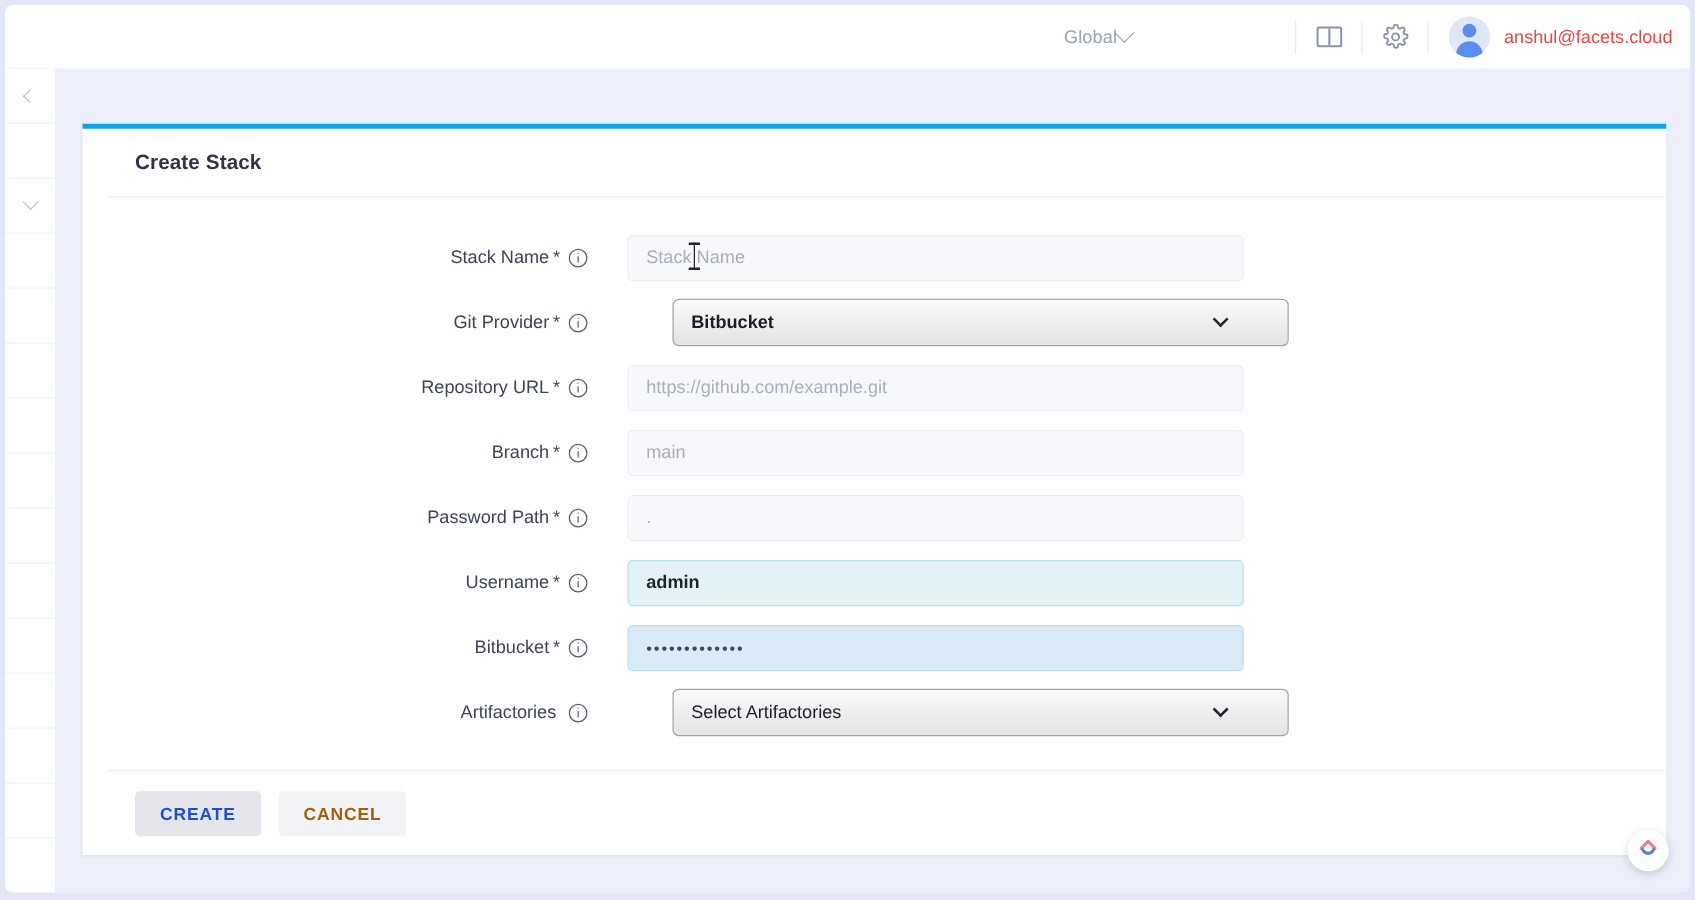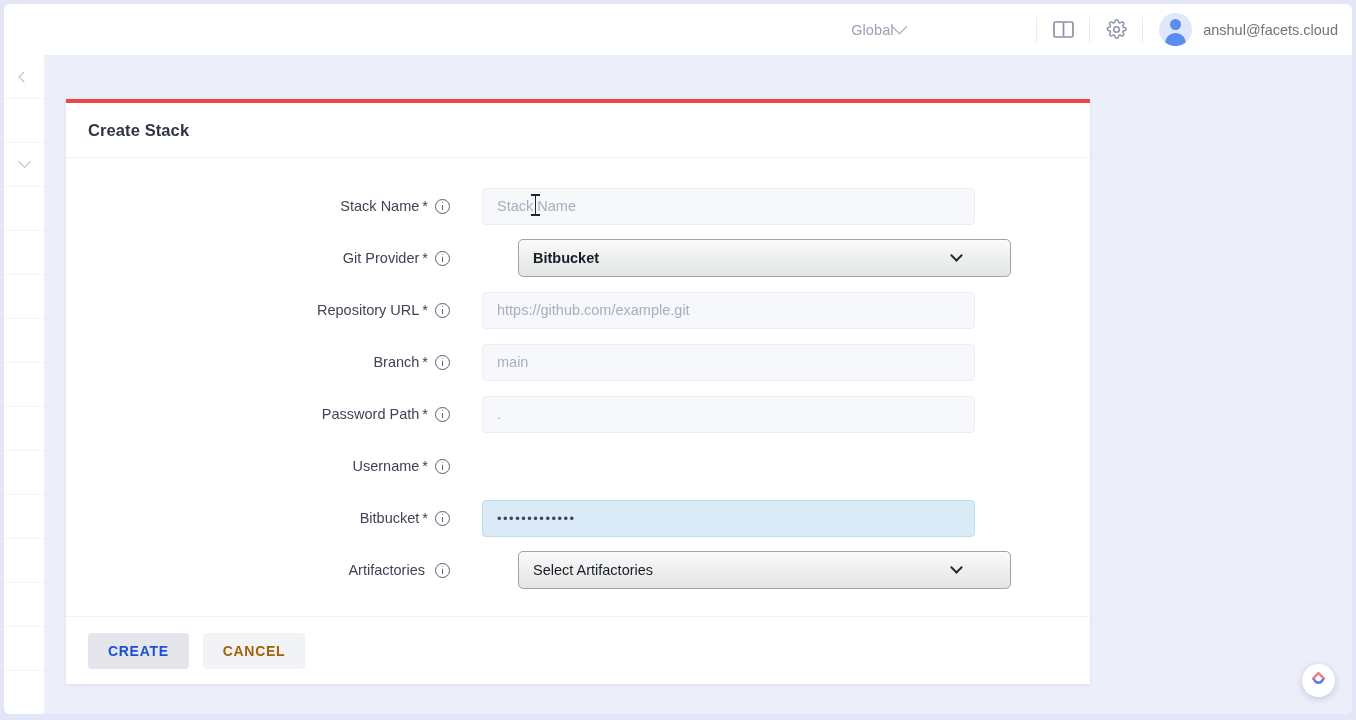--- a/index.html
+++ b/index.html
@@ -98,21 +98,21 @@
     content: "";
     position: absolute;
     left: 50%; top: 20px;
     width: 21px; height: 17px;
     margin-left: -10.5px;
     border-radius: 11px 11px 0 0;
     background: #5b8cf0;
   }
   .user-email {
     font-size: 14.5px;
-    color: #737373;
+    color: #ef4444;
     white-space: nowrap;
   }
 
   
   #body-area {
     position: absolute;
     left: 4px; top: 55px;
     width: 1348px; height: 659px;
     background: #eceefa;
     border-bottom-left-radius: 6px;
@@ -156,24 +156,25 @@
     position: absolute;
     left: 41px; top: 0;
     right: 0; bottom: 0;
     background: #eceefa;
   }
 
   
   #card {
     position: absolute;
     left: 21px; top: 44px;
-    width: 1024px;
+    width: 1267px;
     background: #ffffff;
-    border-top: 4px solid #ef4444;
+    border-top: 4px solid #0ea5e9;
     box-shadow: 0 1px 3px rgba(60,64,100,.10);
+    padding-left: 20px;
   }
   #card-header {
     height: 55px;
     display: flex;
     align-items: center;
     padding-left: 22px;
     border-bottom: 1px solid #f0f2f7;
   }
   #card-title {
     font-size: 16.5px;
@@ -495,20 +496,23 @@
               <input class="txt-input" type="text" placeholder="." value="" style="">
             </div>
           </div>
 
           <div class="form-row">
             <div class="form-label">
               <span class="label-text">Username</span>
               <span class="req">*</span>
               <span class="info-icon"></span>
             </div>
+            <div class="form-control">
+              <input class="txt-input autofilled" type="text" placeholder="Username" value="admin" style="">
+            </div>
           </div>
 
           <div class="form-row">
             <div class="form-label">
               <span class="label-text">Bitbucket</span>
               <span class="req">*</span>
               <span class="info-icon"></span>
             </div>
             <div class="form-control">
               <input class="txt-input autofilled pw" type="text" placeholder="Password" value="•••••••••••••" style="">

